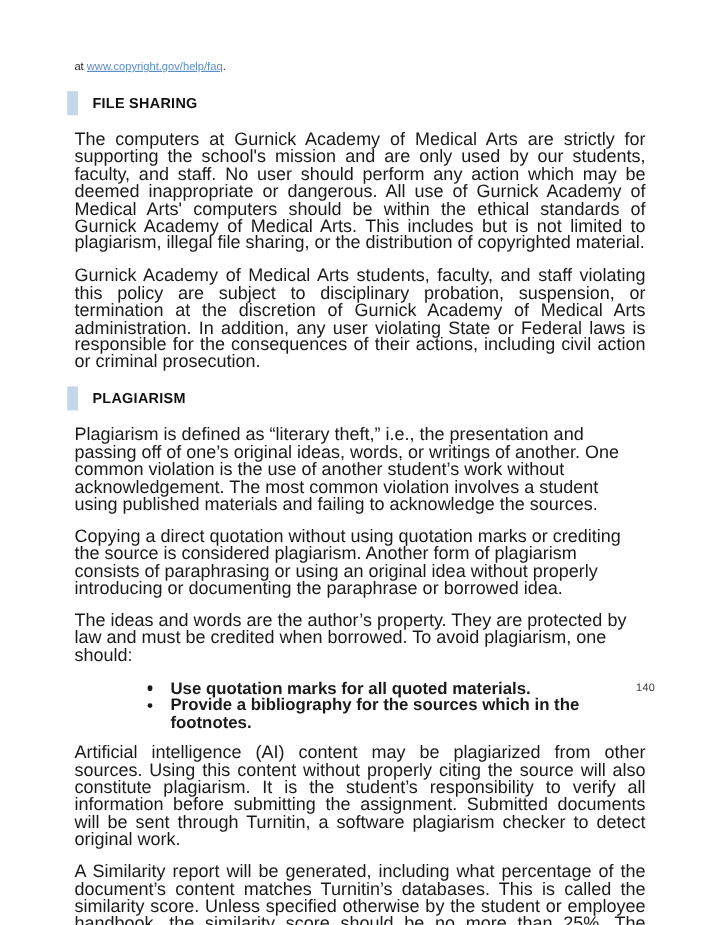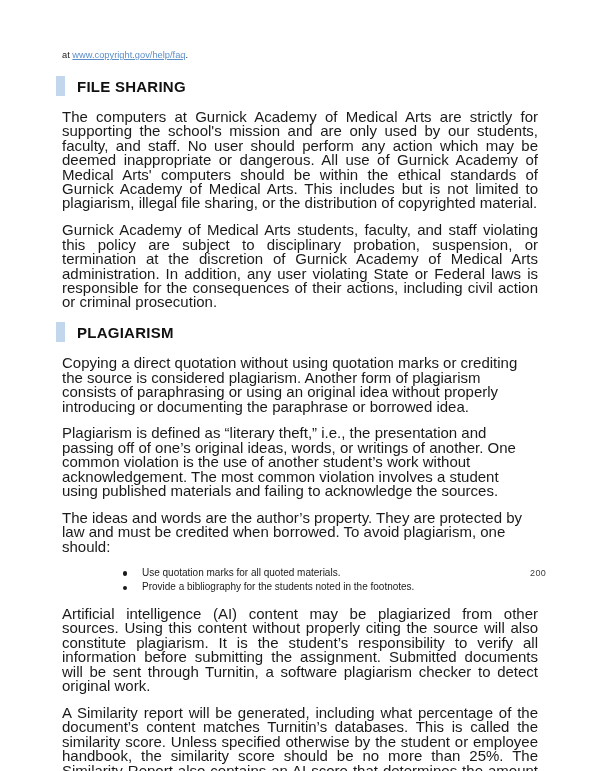--- a/index.html
+++ b/index.html
@@ -49,21 +49,21 @@
     height: 20px;
   }
   .heading-marker {
     width: 9px;
     height: 20px;
     background: #c3d7ec;
     flex: 0 0 auto;
     margin-left: -6px;
   }
   .heading-text {
-    font-size: 15px;
+    font-size: 12px;
     font-weight: bold;
     letter-spacing: 0.25px;
     color: #111111;
     margin-left: 12px;
     white-space: nowrap;
   }
   .heading.second {
     margin-top: 6px;
     align-items: center;
   }
@@ -84,26 +84,27 @@
     margin-bottom: 12px;
   }
   
   ul.bullets {
     list-style: none;
     margin: 0 0 12.5px 0;
     padding: 0 0 0 61px;
   }
   ul.bullets li {
     position: relative;
-    font-size: 10px;
+    font-size: 14px;
     line-height: 14.2px;
     color: #1a1a1a;
     padding-left: 19px;
     margin: 0;
     text-align: left;
+    font-weight: bold;
   }
   ul.bullets li::before {
     content: "";
     position: absolute;
     left: 0;
     top: 5.2px;
     width: 4.2px;
     height: 4.2px;
     border-radius: 50%;
     background: #1a1a1a;
@@ -132,28 +133,28 @@
     </div>
 
     <p class="body">The computers at Gurnick Academy of Medical Arts are strictly for supporting the school's mission and are only used by our students, faculty, and staff. No user should perform any action which may be deemed inappropriate or dangerous. All use of Gurnick Academy of Medical Arts' computers should be within the ethical standards of Gurnick Academy of Medical Arts. This includes but is not limited to plagiarism, illegal file sharing, or the distribution of copyrighted material.</p>
     <p class="body">Gurnick Academy of Medical Arts students, faculty, and staff violating this policy are subject to disciplinary probation, suspension, or termination at the discretion of Gurnick Academy of Medical Arts administration. In addition, any user violating State or Federal laws is responsible for the consequences of their actions, including civil action or criminal prosecution.</p>
 
     <div class="heading second">
       <span class="heading-marker"></span>
       <span class="heading-text">PLAGIARISM</span>
     </div>
 
+    <p class="body left">Plagiarism is defined as “literary theft,” i.e., the presentation and passing off of one’s original ideas, words, or writings of another. One common violation is the use of another student’s work without acknowledgement. The most common violation involves a student using published materials and failing to acknowledge the sources.</p>
     <p class="body left">Copying a direct quotation without using quotation marks or crediting the source is considered plagiarism. Another form of plagiarism consists of paraphrasing or using an original idea without properly introducing or documenting the paraphrase or borrowed idea.</p>
-    <p class="body left">Plagiarism is defined as “literary theft,” i.e., the presentation and passing off of one’s original ideas, words, or writings of another. One common violation is the use of another student’s work without acknowledgement. The most common violation involves a student using published materials and failing to acknowledge the sources.</p>
     <p class="body left tight">The ideas and words are the author’s property. They are protected by law and must be credited when borrowed. To avoid plagiarism, one should:</p>
 
     <ul class="bullets">
       <li>Use quotation marks for all quoted materials.</li>
-      <li>Provide a bibliography for the students noted in the footnotes.</li>
+      <li>Provide a bibliography for the sources which in the footnotes.</li>
     </ul>
 
     <p class="body">Artificial intelligence (AI) content may be plagiarized from other sources. Using this content without properly citing the source will also constitute plagiarism. It is the student’s responsibility to verify all information before submitting the assignment. Submitted documents will be sent through Turnitin, a software plagiarism checker to detect original work.</p>
     <p class="body">A Similarity report will be generated, including what percentage of the document’s content matches Turnitin’s databases. This is called the similarity score. Unless specified otherwise by the student or employee handbook, the similarity score should be no more than 25%. The Similarity Report also contains an AI score that determines the amount of the document written by an AI tool.</p>
 
   </div>
 
-  <div class="page-number">200</div>
+  <div class="page-number">140</div>
 </div>
 
 </body></html>

